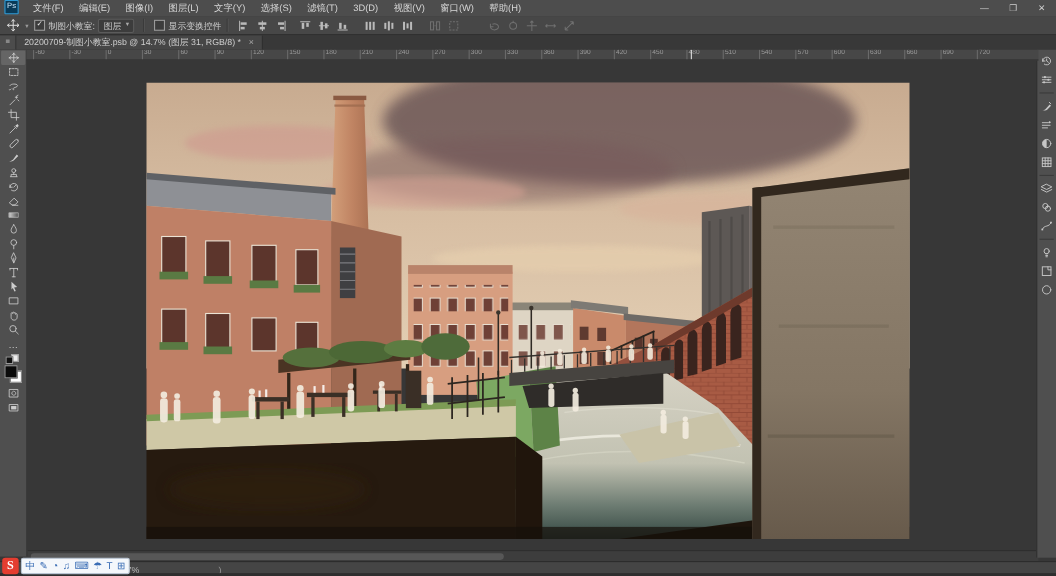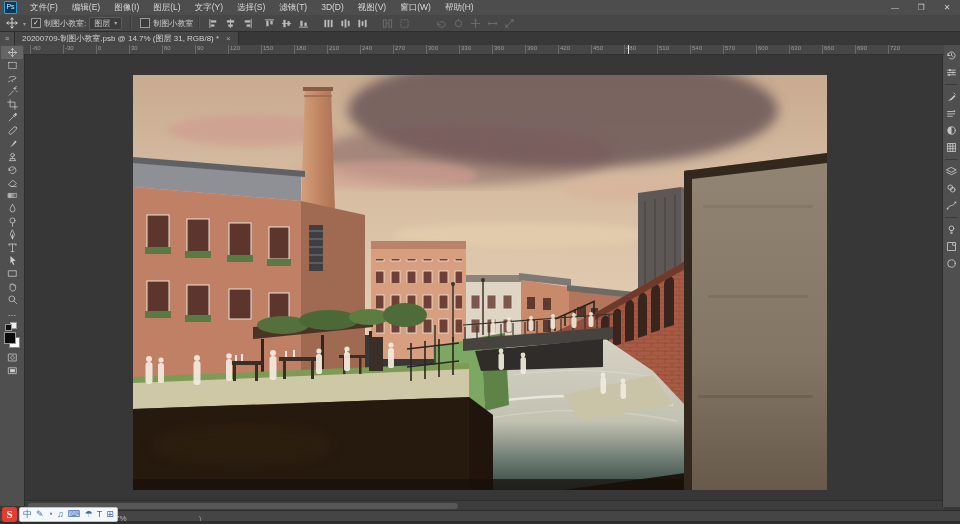--- a/index.html
+++ b/index.html
@@ -1,21 +1,21 @@
 <!DOCTYPE html>
 <html><head>
 <meta charset="utf-8">
 <style>
   html,body{margin:0;padding:0;background:#2b2b2b;width:960px;height:524px;overflow:hidden;
     font-family:"Liberation Sans","DejaVu Sans",sans-serif;-webkit-font-smoothing:antialiased;}
   .abs{position:absolute;}
   #app{position:relative;width:960px;height:524px;background:#373737;}
 
   
-  #menubar{left:0;top:0;width:960px;height:15px;background:#4d4d4d;display:flex;align-items:center;
+  #menubar{left:0;top:0;width:960px;height:15px;background:#4d4d4d;display:flex;align-items:flex-start;
     font-size:8.5px;color:#d6d6d6;z-index:30;}
   #ps-logo{width:11px;height:11px;margin:0 6px 0 4px;background:#0a3a57;border:1px solid #2e9bd6;
     color:#cfeaff;font-size:7px;line-height:10px;text-align:center;border-radius:1px;}
   .menu-item{padding:0 7px;height:15px;line-height:15px;cursor:default;}
   #win-controls{margin-left:auto;display:flex;color:#cfcfcf;font-size:8px;}
   #win-controls span{width:26px;text-align:center;line-height:15px;}
 
   
   #optionsbar{left:0;top:15px;width:960px;height:16px;background:#474747;border-bottom:1px solid #2e2e2e;
     display:flex;align-items:center;font-size:8px;color:#cccccc;z-index:29;}
@@ -124,21 +124,21 @@
     </div>
     <span class="dd-caret">▾</span>
     <div class="opt-check">✓</div>
     <span>制图小教室:</span>
     <div class="opt-dd">
       <span>图层</span>
       <span class="chev">▾</span>
     </div>
     <div class="opt-sep"></div>
     <div class="opt-check"></div>
-    <span>制图小教室</span>
+    <span>显示变换控件</span>
     <div class="opt-sep"></div>
 
     <div class="opt-ic line">
         <svg viewBox="0 0 12 12">
           <path d="M2 1v10"></path>
           <rect x="3" y="2.5" width="6" height="2.5" fill="#b9b9b9" stroke="none"></rect>
           <rect x="3" y="7" width="4" height="2.5" fill="#b9b9b9" stroke="none"></rect>
         </svg>
       </div>
     <div class="opt-ic line">

